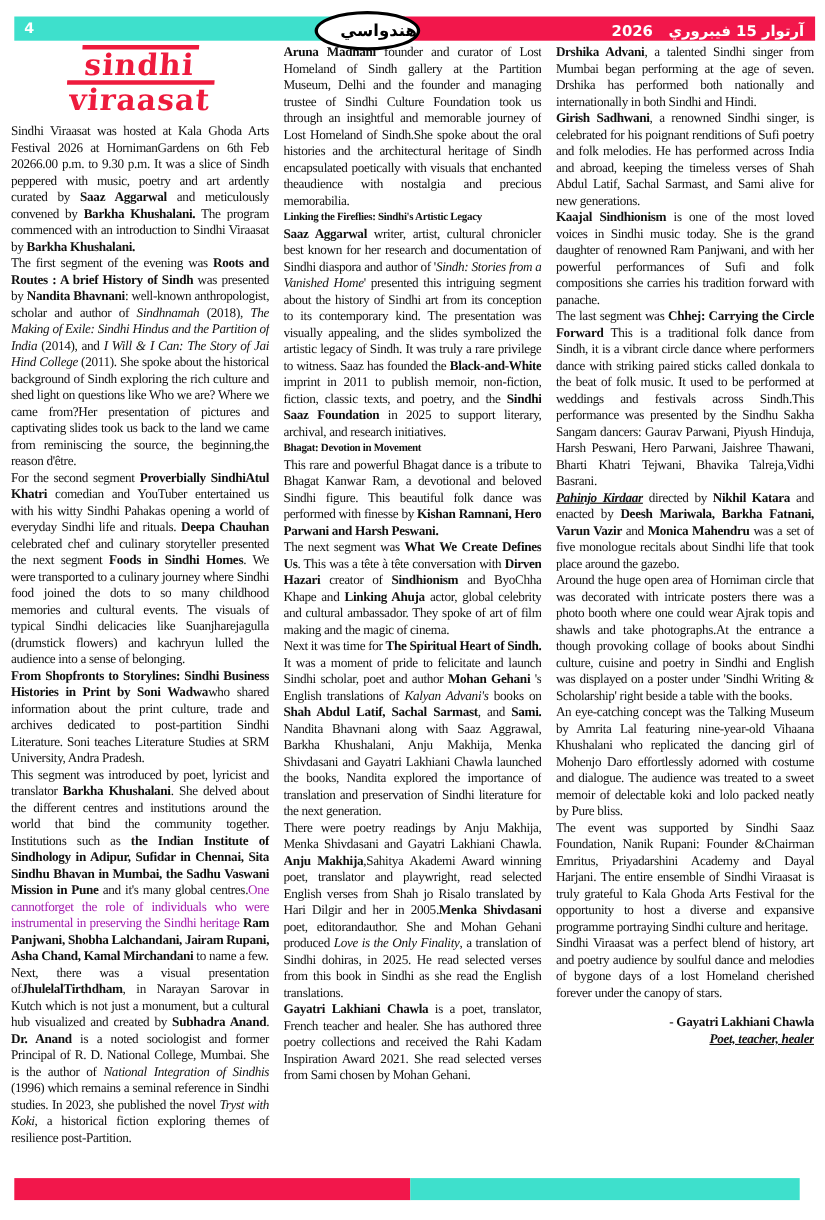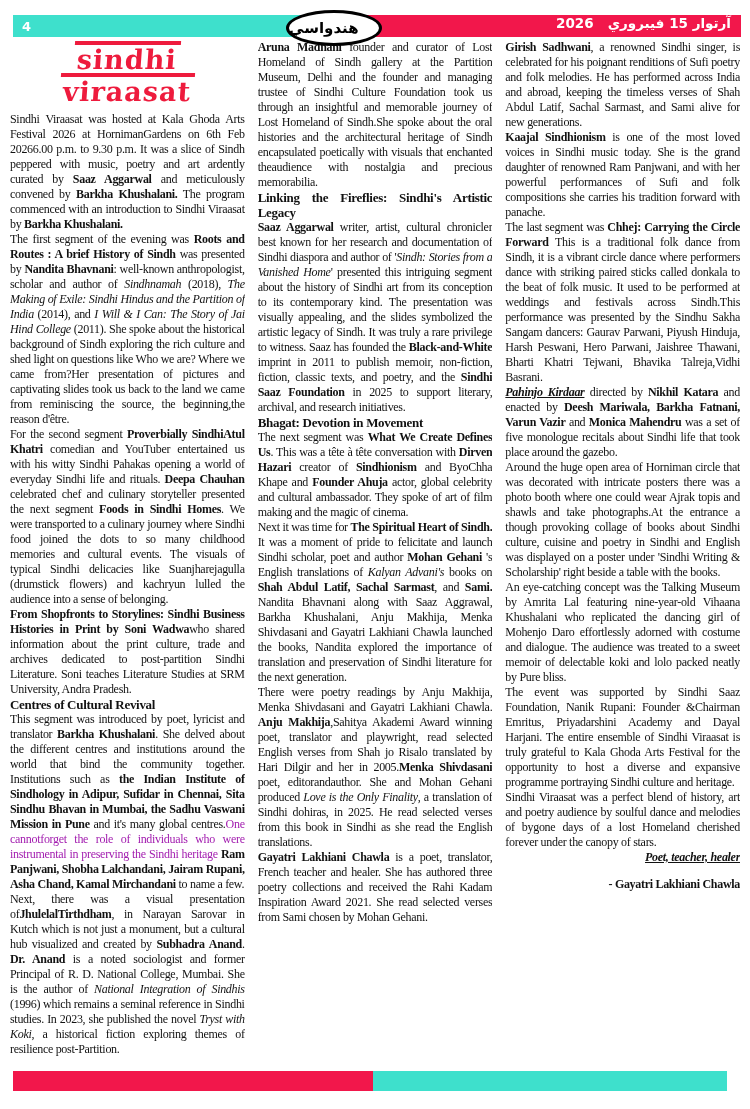--- a/index.html
+++ b/index.html
@@ -3,28 +3,28 @@
 <meta charset="utf-8">
 <style>
   html,body{margin:0;padding:0;}
   body{
     width:750px;height:1109px;position:relative;background:#ffffff;
     font-family:"Liberation Serif",serif;color:#121212;overflow:hidden;
   }
   
   .top-bar{position:absolute;left:13px;top:15px;width:728px;height:22px;display:flex;}
   .top-bar-teal{width:314px;height:100%;background:#3ee0cc;display:flex;align-items:center;}
-  .top-bar-red{flex:1;height:100%;background:#f2174b;display:flex;align-items:flex-start;justify-content:flex-end;}
+  .top-bar-red{flex:1;height:100%;background:#f2174b;display:flex;align-items:flex-end;justify-content:flex-end;}
   .page-num{color:#ffffff;font-weight:bold;font-size:13px;padding-left:9px;
     font-family:"DejaVu Sans",sans-serif;}
   .edition-date{color:#ffffff;font-weight:bold;font-size:13.5px;padding-right:10px;
     direction:rtl;font-family:"DejaVu Sans",sans-serif;white-space:pre;}
   .masthead{
     position:absolute;left:286px;top:10px;width:90px;height:30px;background:#ffffff;
-    border:3px solid #000;border-radius:50%;display:flex;align-items:center;justify-content:flex-start;
+    border:3px solid #000;border-radius:50%;display:flex;align-items:center;justify-content:flex-end;
     font-family:"DejaVu Sans",sans-serif;font-weight:bold;font-size:15px;z-index:3;color:#000;
   }
   
   .page-title{
     text-align:center;color:#ee1b3d;font-weight:bold;font-size:27px;
     margin:1px 0 7px 0;font-family:"DejaVu Serif",serif;letter-spacing:1px;line-height:1;
   }
   .title-word{display:inline-block;border-top:4px solid #ee1b3d;padding:1px 3px 0 3px;
     transform:skewX(-4deg);}
   
@@ -34,21 +34,21 @@
   }
   .col{flex:1;min-width:0;text-align:justify;font-size:12px;line-height:15px;
     letter-spacing:-0.3px;overflow:hidden;}
   .col p{margin:0;}
   .b{font-weight:bold;}
   .i{font-style:italic;}
   .bi{font-weight:bold;font-style:italic;text-decoration:underline;}
   .teal{color:#a21caf;}
   .align-right{text-align:right;}
   .mt{margin-top:12px !important;}
-  .heading{font-size:13px;}
+  .heading{font-size:10px;}
   
   .bottom-bar{position:absolute;left:13px;top:1071px;width:714px;height:20px;display:flex;}
   .bottom-bar-red{width:360px;height:100%;background:#f2174b;}
   .bottom-bar-teal{flex:1;height:100%;background:#3ee0cc;}
 </style>
 </head>
 <body>
 
 <div class="top-bar">
   <div class="top-bar-teal">
@@ -62,44 +62,45 @@
   <span>هندواسي</span>
 </div>
 
 <div class="content">
   <div class="col">
     <div class="page-title"><span class="title-word">sindhi</span> <span class="title-word">viraasat</span></div>
   <p class="">Sindhi Viraasat was hosted at Kala Ghoda Arts Festival 2026 at HornimanGardens on 6th Feb 20266.00 p.m. to 9.30 p.m. It was a slice of Sindh peppered with music, poetry and art ardently curated by <span class="b">Saaz Aggarwal</span> and meticulously convened by <span class="b">Barkha Khushalani.</span> The program commenced with an introduction to Sindhi Viraasat by <span class="b">Barkha Khushalani.</span></p>
       <p class="">The first segment of the evening was <span class="b">Roots and Routes : A brief  History of Sindh</span> was presented by <span class="b">Nandita Bhavnani</span>: well-known anthropologist, scholar and author of <span class="i">Sindhnamah</span> (2018), <span class="i">The Making of Exile: Sindhi Hindus and the Partition of India</span> (2014), and <span class="i">I Will &amp; I Can: The Story of Jai Hind College</span> (2011). She spoke about the historical background of Sindh exploring the rich culture and shed light on questions like Who we are? Where we came from?Her presentation of pictures and captivating slides took us back to the land we came from reminiscing the source, the beginning,the reason d'être.</p>
       <p class="">For the second segment <span class="b">Proverbially SindhiAtul Khatri</span> comedian and YouTuber entertained us with his witty Sindhi Pahakas opening a world of everyday Sindhi life and rituals. <span class="b">Deepa Chauhan</span> celebrated chef and culinary storyteller presented the next segment <span class="b">Foods in Sindhi Homes</span>. We were transported to a culinary journey where Sindhi food joined the dots to so many childhood memories and cultural events. The visuals of typical Sindhi delicacies like Suanjharejagulla (drumstick flowers) and kachryun lulled the audience into a sense of belonging.</p>
       <p class=""><span class="b">From Shopfronts to Storylines: Sindhi Business Histories in Print by Soni Wadwa</span>who shared information about the print culture, trade and archives dedicated to post-partition Sindhi Literature. Soni teaches Literature Studies at SRM University, Andra Pradesh.</p>
-      <p class="heading "><span class="b">Centres of Cultural Revival</span></p>
       <p class="">This segment was introduced by poet, lyricist and translator <span class="b">Barkha Khushalani</span>. She delved about the different centres and institutions around the world that bind the community together. Institutions such as <span class="b">the Indian Institute of Sindhology in Adipur, Sufidar in Chennai, Sita Sindhu Bhavan in Mumbai, the Sadhu Vaswani Mission in Pune</span> and it's many global centres.<span class="teal">One cannotforget the role of individuals who were instrumental in preserving the Sindhi heritage </span><span class="b">Ram Panjwani, Shobha Lalchandani, Jairam Rupani, Asha Chand, Kamal Mirchandani</span> to name a few.</p>
       <p class="">Next, there was a visual presentation of<span class="b">JhulelalTirthdham</span>, in Narayan Sarovar in Kutch which is not just a monument, but a cultural hub visualized and created by <span class="b">Subhadra Anand</span>. <span class="b">Dr. Anand</span> is a noted sociologist and former Principal of R. D. National College, Mumbai. She is the author of <span class="i">National Integration of Sindhis</span> (1996) which remains a seminal reference in Sindhi studies. In 2023, she published the novel <span class="i">Tryst with Koki</span>, a historical fiction exploring themes of resilience post-Partition.</p>
     </div>
   <div class="col">
       <p class=""><span class="b">Aruna Madnani</span> founder and curator of Lost Homeland of Sindh gallery at the Partition Museum, Delhi and the founder and managing trustee of Sindhi Culture Foundation took us through an insightful and memorable journey of Lost Homeland of Sindh.She spoke about the oral histories and the architectural heritage of Sindh encapsulated poetically with visuals that enchanted theaudience with nostalgia and precious memorabilia.</p>
       <p class="heading "><span class="b">Linking the Fireflies: Sindhi's Artistic Legacy</span></p>
       <p class=""><span class="b">Saaz Aggarwal</span> writer, artist, cultural chronicler best known for her research and documentation of Sindhi diaspora and author of '<span class="i">Sindh: Stories from a Vanished Home</span>' presented this intriguing segment about the history of Sindhi art from its conception to its contemporary kind. The presentation was visually appealing, and the slides symbolized the artistic legacy of Sindh. It was truly a rare privilege to witness. Saaz has founded the <span class="b">Black-and-White</span> imprint in 2011 to publish memoir, non-fiction, fiction, classic texts, and poetry, and the <span class="b">Sindhi Saaz Foundation</span> in 2025 to support literary, archival, and research initiatives.</p>
       <p class="heading "><span class="b">Bhagat: Devotion in Movement</span></p>
-      <p class="">The next segment was <span class="b">What We Create Defines Us</span>. This was a tête à tête conversation with <span class="b">Dirven Hazari</span> creator of <span class="b">Sindhionism</span> and ByoChha Khape and <span class="b">Founder Ahuja</span> actor, global celebrity and cultural ambassador. They spoke of art of film making and the magic of cinema.</p>
+      <p class="">This rare and powerful Bhagat dance is a tribute to Bhagat Kanwar Ram, a devotional and beloved Sindhi figure. This beautiful folk dance was performed with finesse by <span class="b">Kishan Ramnani, Hero Parwani and Harsh Peswani.</span></p>
+      <p class="">The next segment was <span class="b">What We Create Defines Us</span>. This was a tête à tête conversation with <span class="b">Dirven Hazari</span> creator of <span class="b">Sindhionism</span> and ByoChha Khape and <span class="b">Linking Ahuja</span> actor, global celebrity and cultural ambassador. They spoke of art of film making and the magic of cinema.</p>
       <p class="">Next it was time for <span class="b">The Spiritual Heart of Sindh.</span> It was a moment of pride to felicitate and launch Sindhi scholar, poet and author <span class="b">Mohan Gehani</span> 's English translations of <span class="i">Kalyan Advani's</span> books on <span class="b">Shah Abdul Latif, Sachal Sarmast</span>, and <span class="b">Sami.</span> Nandita Bhavnani along with Saaz Aggrawal, Barkha Khushalani, Anju Makhija, Menka Shivdasani and Gayatri Lakhiani Chawla launched the books, Nandita explored the importance of translation and preservation of Sindhi literature for the next generation.</p>
       <p class="">There were poetry readings by Anju Makhija, Menka Shivdasani and Gayatri Lakhiani Chawla. <span class="b">Anju Makhija</span>,Sahitya Akademi Award winning poet, translator and playwright, read selected English verses from Shah jo Risalo translated by Hari Dilgir and her in 2005.<span class="b">Menka Shivdasani</span> poet, editorandauthor. She and Mohan Gehani produced <span class="i">Love is the Only Finality</span>, a translation of Sindhi dohiras, in 2025. He read selected verses from this book in Sindhi as she read the English translations.</p>
       <p class=""><span class="b">Gayatri Lakhiani Chawla</span> is a poet, translator, French teacher and healer. She has authored three poetry collections and received the Rahi Kadam Inspiration Award 2021. She read selected verses from Sami chosen by Mohan Gehani.</p>
     </div>
   <div class="col">
+      <p class=""><span class="b">Drshika Advani</span>, a talented Sindhi singer from Mumbai began performing at the age of seven. Drshika has performed both nationally and internationally in both Sindhi and Hindi.</p>
       <p class=""><span class="b">Girish Sadhwani</span>, a renowned Sindhi singer, is celebrated for his poignant renditions of Sufi poetry and folk melodies. He has performed across India and abroad, keeping the timeless verses of Shah Abdul Latif, Sachal Sarmast, and Sami alive for new generations.</p>
       <p class=""><span class="b">Kaajal Sindhionism</span> is one of the most loved voices in Sindhi music today. She is the grand daughter of renowned Ram Panjwani, and with her powerful performances of Sufi and folk compositions she carries his tradition forward with panache.</p>
       <p class="">The last segment was <span class="b">Chhej: Carrying the Circle Forward</span> This is a traditional folk dance from Sindh, it is a vibrant circle dance where performers dance with striking paired sticks called donkala to the beat of folk music. It used to be performed at weddings and festivals across Sindh.This performance was presented by the Sindhu Sakha Sangam dancers:  Gaurav Parwani, Piyush Hinduja, Harsh Peswani, Hero Parwani, Jaishree Thawani, Bharti Khatri Tejwani, Bhavika Talreja,Vidhi Basrani.</p>
       <p class=""><span class="bi">Pahinjo Kirdaar</span> directed by <span class="b">Nikhil Katara</span> and enacted by <span class="b">Deesh Mariwala, Barkha Fatnani, Varun Vazir</span> and <span class="b">Monica Mahendru</span> was a set of five monologue recitals about Sindhi life that took place around the gazebo.</p>
       <p class="">Around the huge open area of Horniman circle that was decorated with intricate posters there was a photo booth where one could wear Ajrak topis and shawls and take photographs.At the entrance a though provoking collage of books about Sindhi culture, cuisine and poetry in Sindhi and English was displayed on a poster under 'Sindhi Writing &amp; Scholarship' right beside a table with the books.</p>
       <p class="">An eye-catching concept was the Talking Museum by Amrita Lal featuring nine-year-old Vihaana Khushalani who replicated the dancing girl of Mohenjo Daro effortlessly adorned with costume and dialogue. The audience was treated to a sweet memoir of delectable koki and lolo packed neatly by Pure bliss.</p>
       <p class="">The event was supported by Sindhi Saaz Foundation, Nanik Rupani: Founder &amp;Chairman Emritus, Priyadarshini Academy and Dayal Harjani. The entire ensemble of Sindhi Viraasat is truly grateful to Kala Ghoda Arts Festival for the opportunity to host a diverse and expansive programme portraying Sindhi culture and heritage.</p>
       <p class="">Sindhi Viraasat was a perfect blend of history, art and poetry audience by soulful dance and melodies of bygone days of a lost Homeland cherished forever under the canopy of stars.</p>
+      <p class="align-right mt"><span class="b">- Gayatri Lakhiani Chawla</span></p>
       <p class="align-right "><span class="bi">Poet, teacher, healer</span></p>
-      <p class="align-right mt"><span class="b">- Gayatri Lakhiani Chawla</span></p>
     </div>
 </div>
 
 <div class="bottom-bar">
   <div class="bottom-bar-red"></div>
   <div class="bottom-bar-teal"></div>
 </div>
 
 </body></html>

